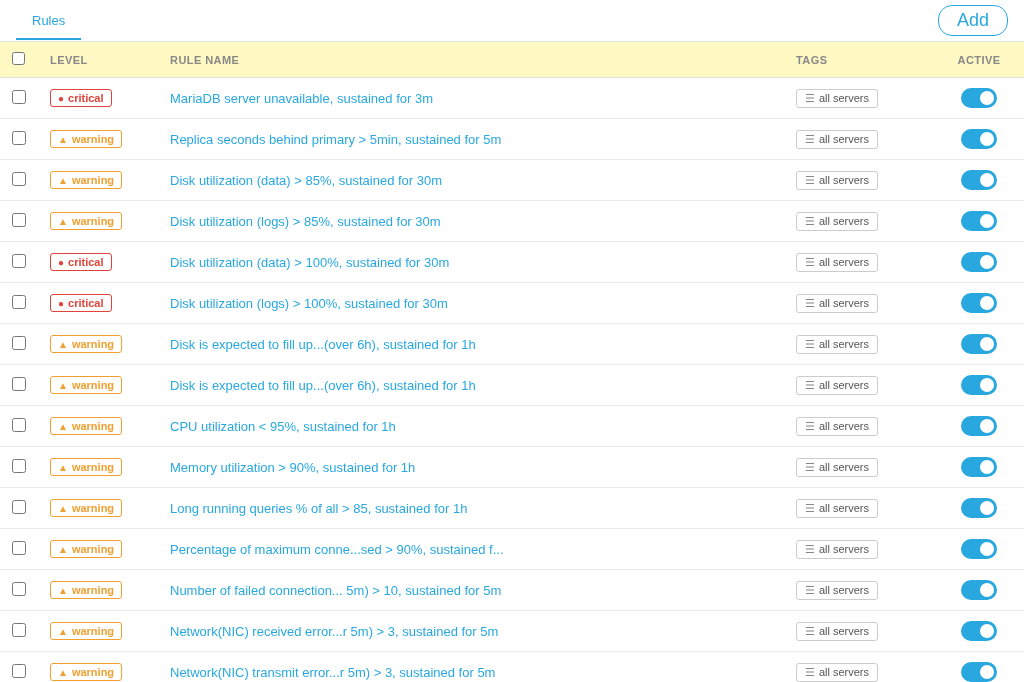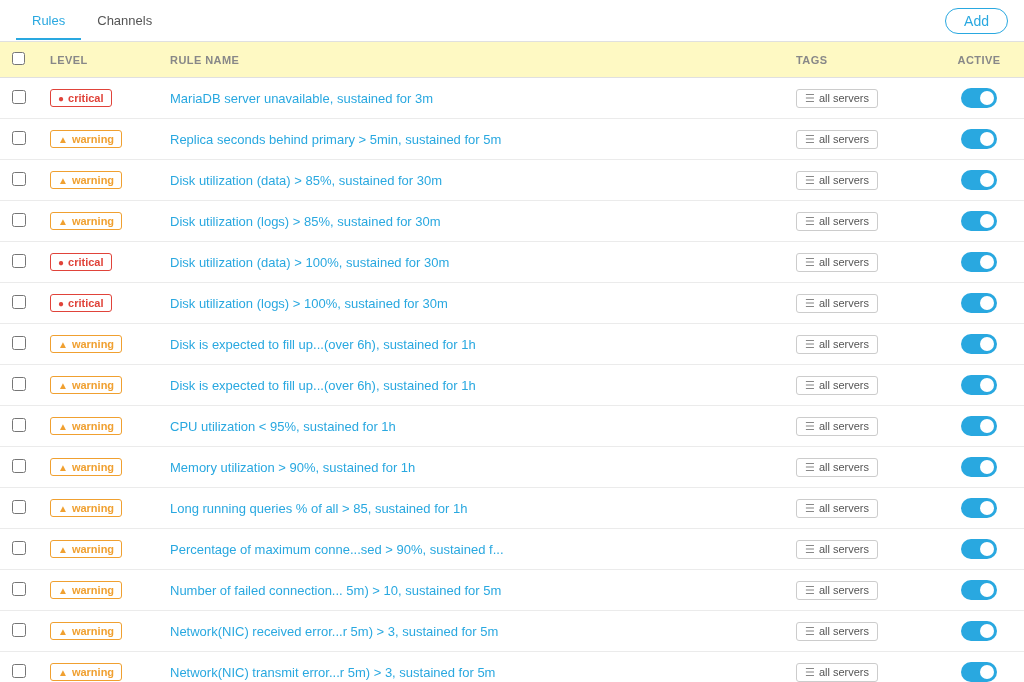--- a/index.html
+++ b/index.html
@@ -27,21 +27,21 @@
       border-bottom: 2px solid #29a8e0;
       font-weight: 500;
     }
     .add-btn {
       margin-left: auto;
       border: 1.5px solid #29a8e0;
       background: #fff;
       color: #29a8e0;
       border-radius: 14px;
       padding: 4px 18px;
-      font-size: 14px;
+      font-size: 18px;
       cursor: pointer;
       font-weight: 500;
     }
 
     .table-container {
       width: 100%;
       overflow-x: auto;
     }
     table {
       width: 100%;
@@ -148,21 +148,20 @@
     .toggle input:checked + .toggle-slider:before {
       transform: translateX(16px);
     }
   </style>
 </head>
 <body>
 
 <div class="top-bar">
   <nav class="tabs">
     <div class="tab active">Rules</div>
-    <div class="tab">Channels</div>
   </nav>
   <button class="add-btn">Add</button>
 </div>
 
 <div class="table-container">
   <table>
     <thead>
       <tr>
         <th class="col-check">
           <input type="checkbox" style="">

